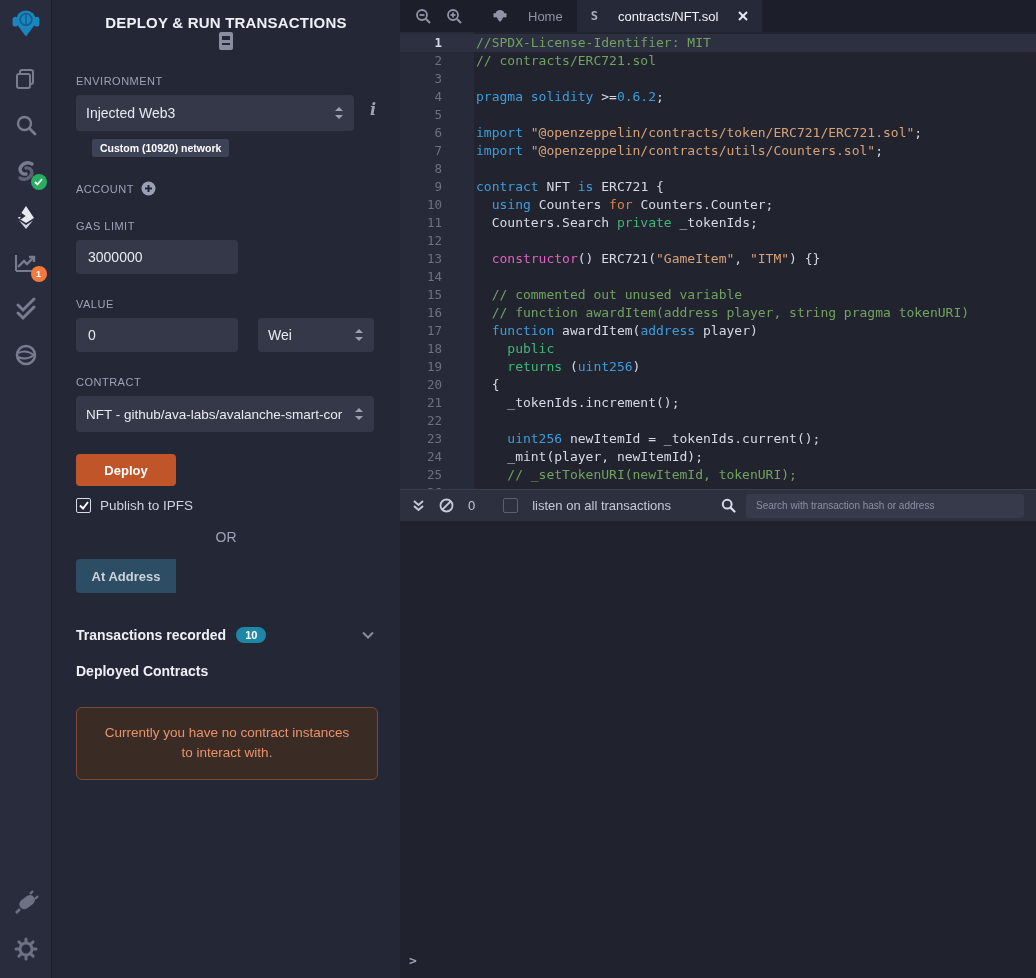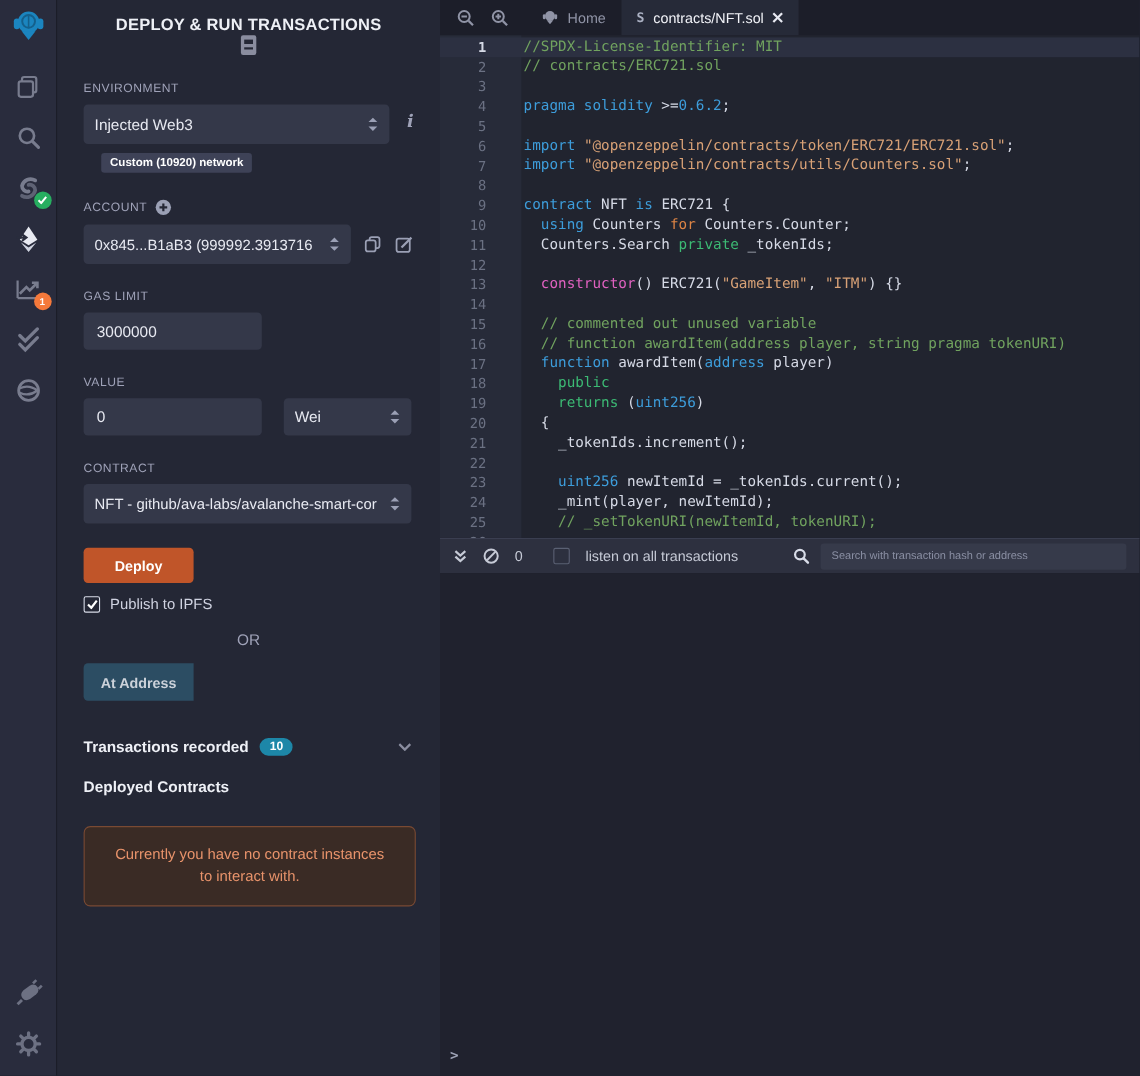--- a/index.html
+++ b/index.html
@@ -55,21 +55,21 @@
           border-radius:9px; padding:2px 9px; margin-left:10px; }
   .dep-label { color:#eef0f6; font-size:14px; font-weight:bold; margin-top:20px; }
   .warn { margin-top:28px; border:1px solid #7a4a33; background:#3a2b25; border-radius:6px;
           padding:15px 22px; color:#e8936b; font-size:13.5px; text-align:center; line-height:1.5; }
   .icon-gap { margin-left:12px; cursor:pointer; display:flex; align-items:center; }
 
   
   .main { flex:1; display:flex; flex-direction:column; min-width:0; }
   .tabbar { height:32px; background:#1c1e29; display:flex; align-items:stretch; flex-shrink:0; }
   .tab-tools { width:78px; display:flex; align-items:center; justify-content:center; gap:14px; }
-  .tab { display:flex; align-items:center; gap:8px; padding:0 14px; font-size:13px;
+  .tab { display:flex; align-items:center; gap:20px; padding:0 14px; font-size:13px;
          color:#8f93a5; cursor:pointer; }
   .tab.active { background:#262a38; color:#f2f3f8; }
 
   .editor { flex:1; position:relative; background:#21242f; overflow:hidden; }
   .gutter-bg { position:absolute; left:0; top:0; width:74px; height:100%; background:#272b39; }
   .lines { position:relative; padding-top:2px; }
   .line { display:flex; height:18px; line-height:18px; }
   .line.hl { background:#2c3041; }
   .ln { width:58px; flex-shrink:0; text-align:right; padding-right:16px; color:#6b7183;
         font-family:"DejaVu Sans Mono", monospace; font-size:12.5px; }
@@ -223,41 +223,20 @@
   <span class="net-badge">Custom (10920) network</span>
 
   <div class="sec-label">
     <span>ACCOUNT</span>
     <svg width="15" height="15" viewBox="0 0 15 15">
       <circle cx="7.5" cy="7.5" r="7" fill="#9ba0b5"></circle>
       <line x1="7.5" y1="4" x2="7.5" y2="11" stroke="#242735" stroke-width="2"></line>
       <line x1="4" y1="7.5" x2="11" y2="7.5" stroke="#242735" stroke-width="2"></line>
     </svg>
   </div>
-  <div class="row">
-    <div class="sel" style="width:246px; font-size:13.5px">
-      <span class="grow">0x845...B1aB3 (999992.3913716</span>
-      <svg width="10" height="14" viewBox="0 0 10 14">
-        <path d="M5 1 L9 5 L1 5 Z" fill="#9ba0b5"></path>
-          <path d="M5 13 L1 9 L9 9 Z" fill="#9ba0b5"></path>
-      </svg>
-    </div>
-    <span class="icon-gap" style="margin-top:8px">
-      <svg width="16" height="16" viewBox="0 0 16 16">
-        <rect x="5" y="1.5" width="9" height="10" rx="2" fill="none" stroke="#9ba0b5" stroke-width="1.6"></rect>
-        <rect x="1.5" y="4.5" width="9" height="10" rx="2" fill="#242735" stroke="#9ba0b5" stroke-width="1.6"></rect>
-      </svg>
-    </span>
-    <span class="icon-gap" style="margin-top:8px">
-      <svg width="17" height="17" viewBox="0 0 17 17">
-        <rect x="1.5" y="3" width="12" height="12" rx="2" fill="none" stroke="#9ba0b5" stroke-width="1.6"></rect>
-        <line x1="6" y1="11" x2="15" y2="2" stroke="#9ba0b5" stroke-width="2"></line>
-      </svg>
-    </span>
-  </div>
 
   <div class="sec-label">GAS LIMIT</div>
   <input class="input" style="width: 162px;" value="3000000">
 
   <div class="sec-label">VALUE</div>
   <div class="row" style="gap:20px">
     <input class="input" style="width: 162px;" value="0">
     <div class="sel" style="width:116px; height:34px">
       <span class="grow">Wei</span>
       <svg width="10" height="14" viewBox="0 0 10 14">

